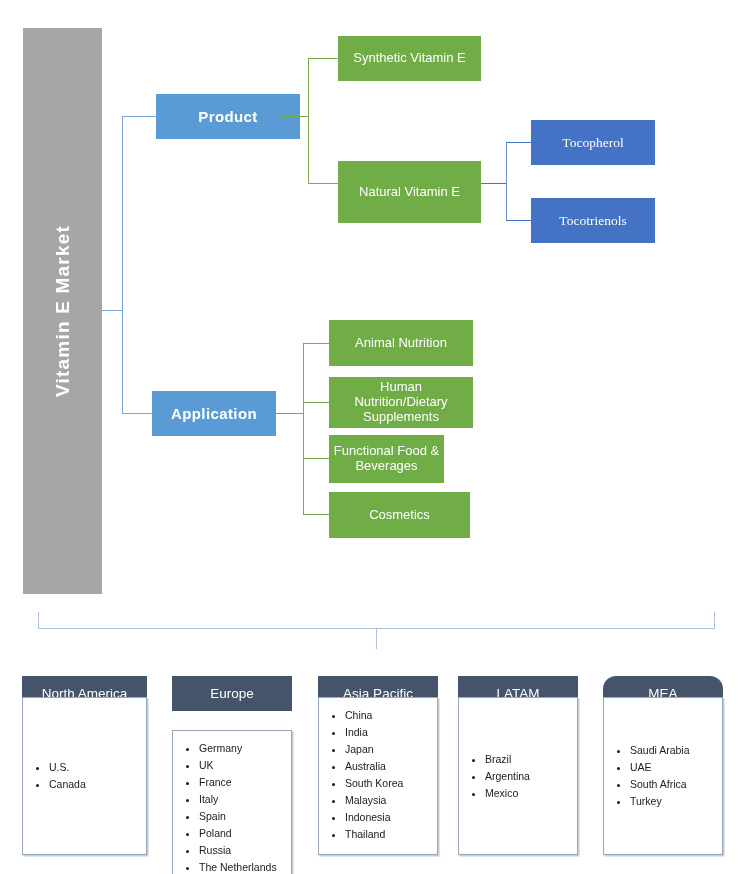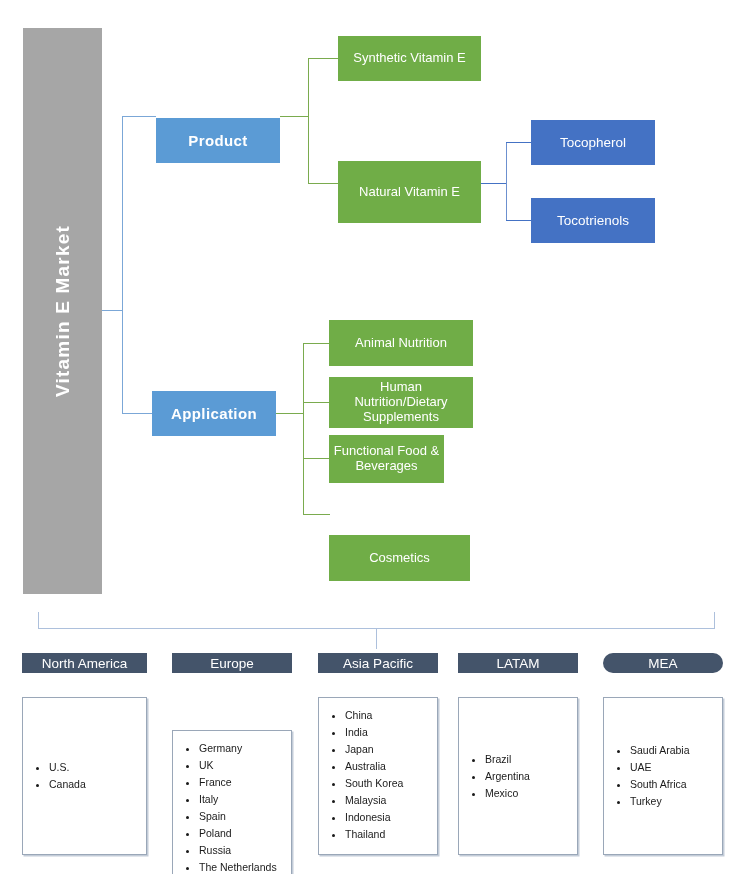--- a/index.html
+++ b/index.html
@@ -22,38 +22,39 @@
   }
 
   
   .node{
     display:flex;align-items:center;justify-content:center;
     text-align:center;color:#ffffff;line-height:1.14;
     padding:12px 4px;
   }
   .node-blue-light{background:#5b9bd5;font-weight:bold;font-size:15px;letter-spacing:.4px;}
   .node-green{background:#70ad47;font-weight:normal;font-size:13px;}
-  .node-blue-mid{background:#4472c4;font-weight:normal;font-size:13.5px;}
+  .node-blue-mid{background:#4472c4;font-weight:normal;font-size:13.5px;font-family:Liberation Serif, serif;}
 
   
   .ln{position:absolute;}
   .h-blue{height:0;border-top:1.4px solid #7ba7d7;}
   .v-blue{width:0;border-left:1.4px solid #7ba7d7;}
   .h-green{height:0;border-top:1.3px solid #7aab4e;}
   .v-green{width:0;border-left:1.3px solid #7aab4e;}
   .h-blue2{height:0;border-top:1.4px solid #4472c4;}
   .v-blue2{width:0;border-left:1.4px solid #6c90cf;}
   .h-grayblue{height:0;border-top:1.6px solid #adc0dc;}
   .v-grayblue{width:0;border-left:1.6px solid #adc0dc;}
 
   
   .region-head{
     background:#44546a;color:#ffffff;font-size:13.5px;
     display:flex;align-items:center;justify-content:center;
-    height:20px;
+    height:35px;
+    margin-top:23px;
   }
   .region-body{
     background:#ffffff;border:1px solid #9aa7b8;
     box-shadow:1.5px 1.5px 0 0 #c3ccd8;
     display:flex;align-items:center;
     overflow:hidden;
   }
   .region-body.top-align{align-items:flex-start;}
   .region-body ul{
     margin:0;padding:0 0 0 26px;list-style:disc;
@@ -74,21 +75,21 @@
   </div>
 
   <div class="ln v-blue abs" style="left:122px;top:116px;height:297px;"></div>
 
   <div class="ln h-blue abs" style="left:122px;top:116px;width:34px;"></div>
 
   <div class="ln h-blue abs" style="left:122px;top:413px;width:34px;"></div>
 
   <div class="ln h-blue abs" style="left:102px;top:310px;width:21px;"></div>
 
-  <div class="abs node node-blue-light" style="left:156px;top:94px;width:124px;height:45px;margin-top:24px;">
+  <div class="abs node node-blue-light" style="left:156px;top:94px;width:144px;height:45px;">
     <span>Product</span>
   </div>
 
   <div class="abs node node-blue-light" style="left:152px;top:391px;width:124px;height:45px;">
     <span>Application</span>
   </div>
 
   <div class="ln h-green abs" style="left:280px;top:116px;width:29px;"></div>
   <div class="ln v-green abs" style="left:308px;top:58px;height:126px;"></div>
   <div class="ln h-green abs" style="left:308px;top:58px;width:31px;"></div>
@@ -127,21 +128,21 @@
   </div>
 
   <div class="abs node node-green" style="left:329px;top:377px;width:144px;height:51px;">
     <span>Human Nutrition/Dietary Supplements</span>
   </div>
 
   <div class="abs node node-green" style="left:329px;top:435px;width:115px;height:48px;">
     <span>Functional Food &amp; Beverages</span>
   </div>
 
-  <div class="abs node node-green" style="left:329px;top:492px;width:141px;height:46px;margin-top:43px;">
+  <div class="abs node node-green" style="left:329px;top:492px;width:141px;height:46px;">
     <span>Cosmetics</span>
   </div>
 
   <div class="ln v-grayblue abs" style="left:38px;top:612px;height:17px;"></div>
   <div class="ln h-grayblue abs" style="left:38px;top:628px;width:677px;"></div>
   <div class="ln v-grayblue abs" style="left:714px;top:612px;height:17px;"></div>
   <div class="ln v-grayblue abs" style="left:376px;top:628px;width:0;height:21px;"></div>
 
   <div class="abs region-head" style="left:22px;top:653px;width:125px;">
     <span>North America</span>

